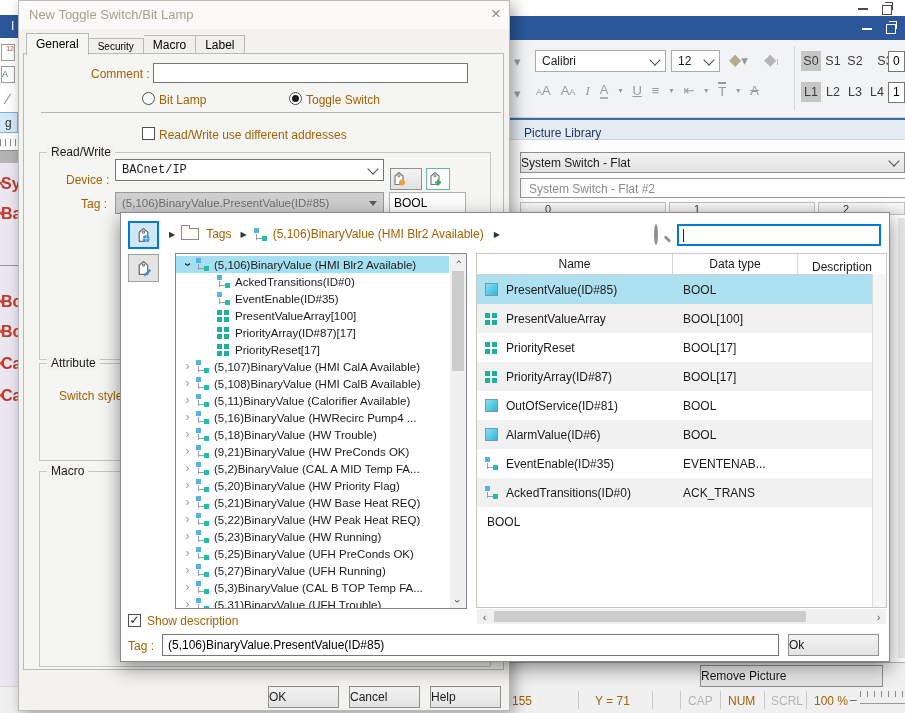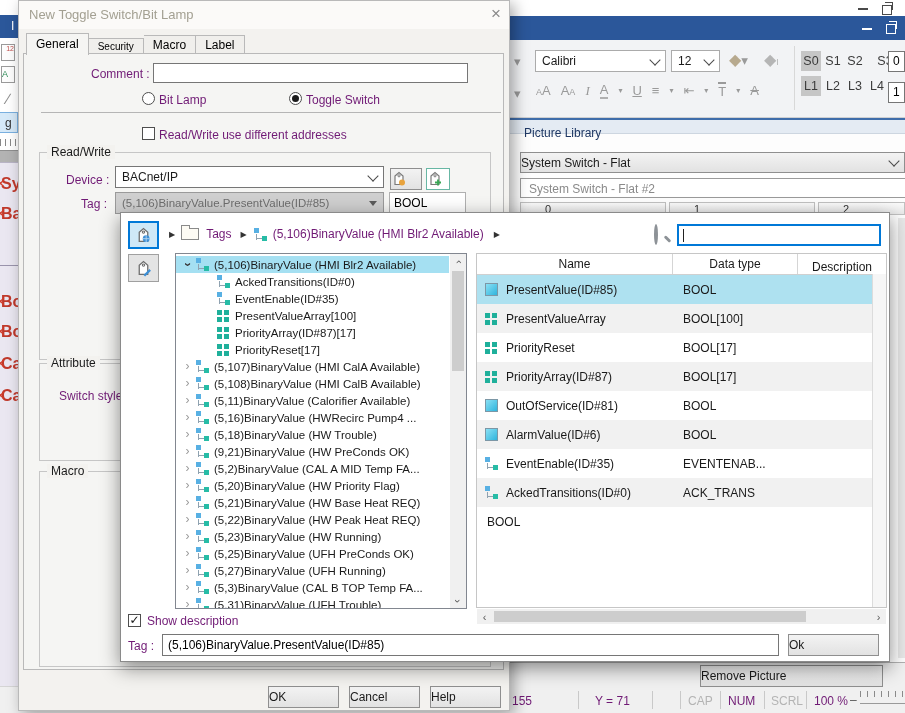--- a/index.html
+++ b/index.html
@@ -1,18 +1,18 @@
 <!DOCTYPE html>
 <html><head>
 <meta charset="utf-8">
 <style>
   html,body{margin:0;padding:0;background:#fff;font-family:"Liberation Sans","DejaVu Sans",sans-serif;}
   #screen{position:relative;width:905px;height:713px;overflow:hidden;background:#fff;}
   .abs{position:absolute;}
-  .txt{font-size:12px;color:#701a75;white-space:nowrap;}
+  .txt{font-size:12px;color:#a16207;white-space:nowrap;}
   
   .btn{background:linear-gradient(#f3f3f3,#e2e2e2);border:1px solid #8f8f8f;font-size:12px;color:#1a1a1a;
        display:flex;align-items:center;box-sizing:border-box;}
   .combo{background:#fff;border:1px solid #767676;box-sizing:border-box;display:flex;align-items:center;font-size:12px;color:#1a1a1a;padding:0 6px;}
   .cchev{width:7px;height:7px;border-right:1.5px solid #4a4a4a;border-bottom:1.5px solid #4a4a4a;transform:rotate(45deg);margin-left:auto;margin-top:-3px;flex:none;}
   .tri{width:0;height:0;border-left:4px solid transparent;border-right:4px solid transparent;border-top:5px solid #5a5a5a;margin-left:auto;flex:none;}
   .radio{width:13px;height:13px;border:1px solid #4e4e4e;border-radius:50%;background:#fff;box-sizing:border-box;flex:none;}
   .radio.sel::after{content:"";display:block;width:7px;height:7px;background:#1a1a1a;border-radius:50%;margin:2px;}
   .cb{width:13px;height:13px;border:1px solid #4e4e4e;background:#fff;box-sizing:border-box;font-size:12px;line-height:11px;text-align:center;color:#111;flex:none;}
   .groupbox{border:1px solid #c6c6c6;box-sizing:border-box;}
@@ -179,41 +179,41 @@
       <span class="ric" style="text-decoration:underline;">U</span>
       <span class="ric">≡</span>
         <span class="ric" style="font-size:8px;">▾</span>
       <span class="ric">⇤</span>
         <span class="ric" style="font-size:8px;">▾</span>
       <span class="ric" style="border-top:2px solid #9a9a9a;">T</span>
         <span class="ric" style="font-size:8px;">▾</span>
       <span class="ric" style="text-decoration:line-through;">A</span>
     </div>
 
-    <div class="abs" style="left:291px;top:36px;display:flex;">
+    <div class="abs" style="left:291px;top:42px;display:flex;">
       <div class="rbtn on">
           <span>L1</span>
         </div>
       <div class="rbtn" style="margin-left:2px;">
           <span>L2</span>
         </div>
       <div class="rbtn" style="margin-left:2px;">
           <span>L3</span>
         </div>
       <div class="rbtn" style="margin-left:2px;">
           <span>L4</span>
         </div>
     </div>
     <div class="abs" style="left:378px;top:42px;width:17px;height:21px;background:#fff;border:1px solid #767676;box-sizing:border-box;font-size:12px;line-height:19px;padding-left:4px;">
       <span>1</span>
     </div>
   </div>
 
   <div class="abs" style="left:510px;top:118px;width:395px;height:544px;background:#fdfdfd;border-top:2px solid #3f6daa;box-sizing:border-box;">
-    <div class="abs" style="left:0;top:0;width:395px;height:14px;background:#e4ebf3;border-bottom:1px solid #cdd6e0;box-sizing:border-box;">
+    <div class="abs" style="left:0;top:0;width:395px;height:20px;background:#e4ebf3;border-bottom:1px solid #cdd6e0;box-sizing:border-box;">
       <span class="abs" style="left:14px;top:6px;font-size:12px;color:#1f3864;">Picture Library</span>
     </div>
     <div class="abs btn" style="left:10px;top:32px;width:385px;height:21px;">
       <span style="font-size:12px;">System Switch - Flat</span>
       <span class="cchev" style="position:absolute;right:6px;"></span>
     </div>
     <div class="abs" style="left:10px;top:58px;width:395px;height:20px;background:#fff;border:1px solid #9a9a9a;box-sizing:border-box;">
       <span style="font-size:12px;color:#8a8a8a;margin-left:8px;line-height:18px;display:inline-block;">System Switch - Flat #2</span>
     </div>
     <div class="abs pl-cell" style="left:10px;top:82px;width:146px;height:13px;">
@@ -267,21 +267,21 @@
     <span class="abs txt" style="left:287px;top:92px;">Toggle Switch</span>
 
     <div class="abs" style="left:22px;top:111px;width:460px;height:1px;background:#b5b5b5;"></div>
 
     <div class="abs cb" style="left:123px;top:126px;"></div>
     <span class="abs txt" style="left:140px;top:127px;">Read/Write use different addresses</span>
 
     <div class="abs groupbox" style="left:20px;top:151px;width:452px;height:208px;"></div>
     <span class="grouplabel" style="left:28px;top:144px;">Read/Write</span>
     <span class="abs txt" style="left:47px;top:172px;">Device :</span>
-    <div class="abs combo" style="left:96px;top:165px;width:269px;height:22px;">
+    <div class="abs combo" style="left:96px;top:158px;width:269px;height:22px;font-family:Liberation Mono, monospace;">
       <span>BACnet/IP</span>
       <span class="cchev"></span>
     </div>
     <div class="abs btn" style="left:371px;top:167px;width:32px;height:22px;">
       <svg class="tag-svg" width="16" height="16" viewBox="0 0 16 16">
         <path d="M4 5 L8 1.5 L12 5 V13.5 H4 Z" fill="#fdfdfd" stroke="#7a7a7a" stroke-width="1.2"></path>
         <circle cx="8" cy="4.8" r="1.1" fill="none" stroke="#7a7a7a"></circle>
         <circle cx="11" cy="11.5" r="3" fill="#e8a33d"></circle>
       </svg>
     </div>

